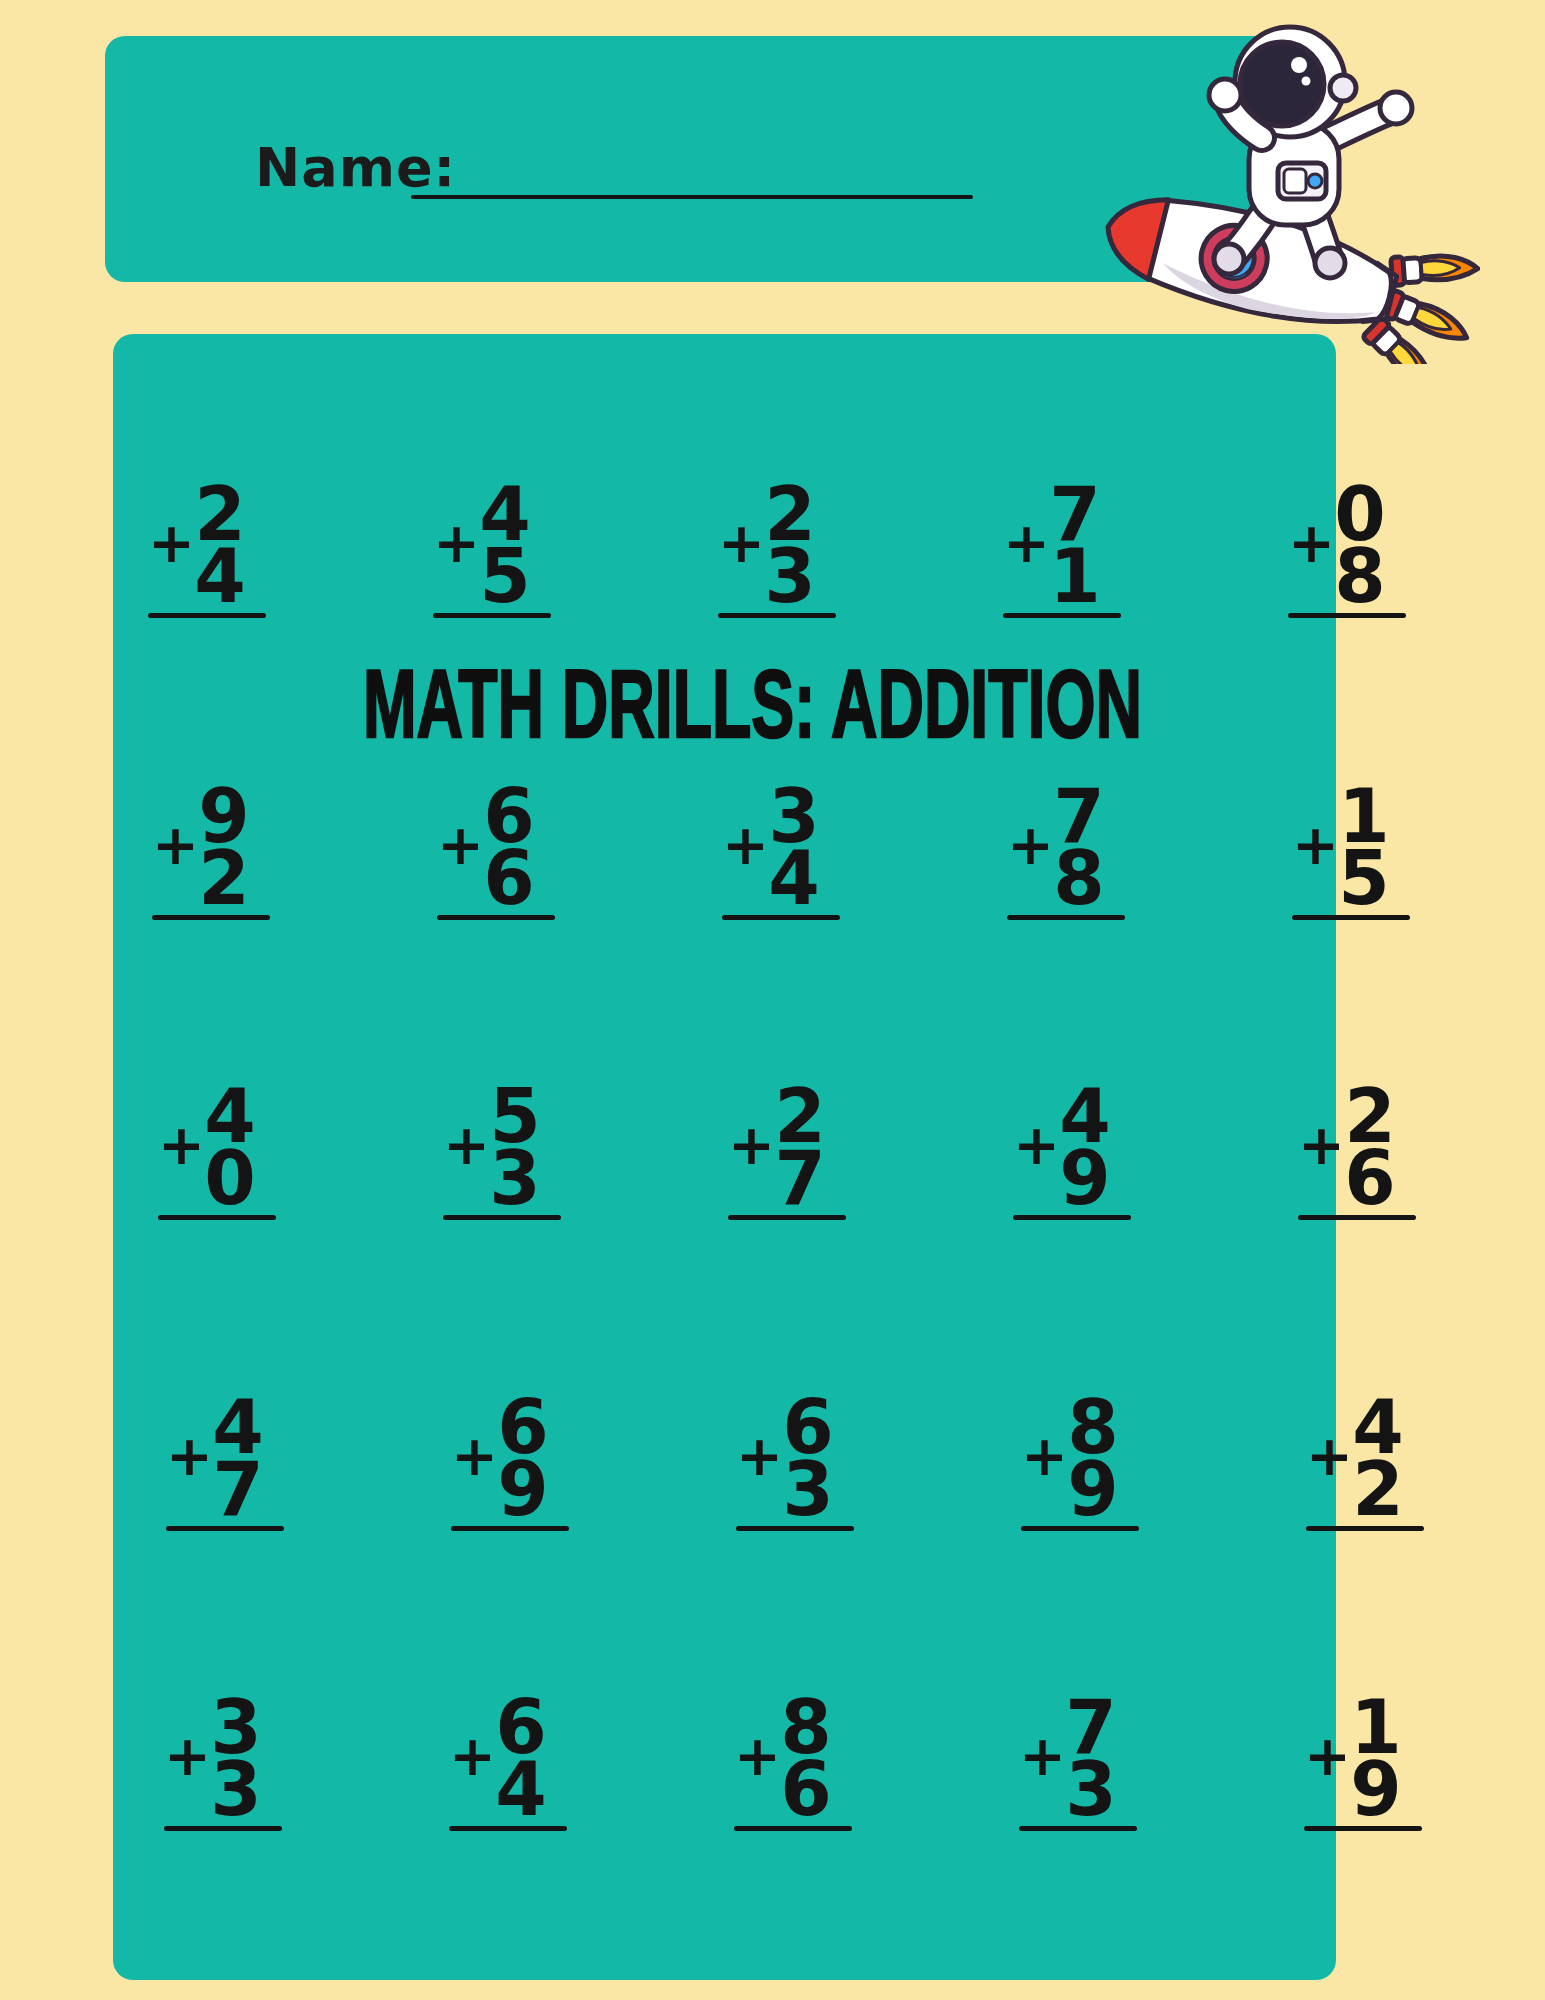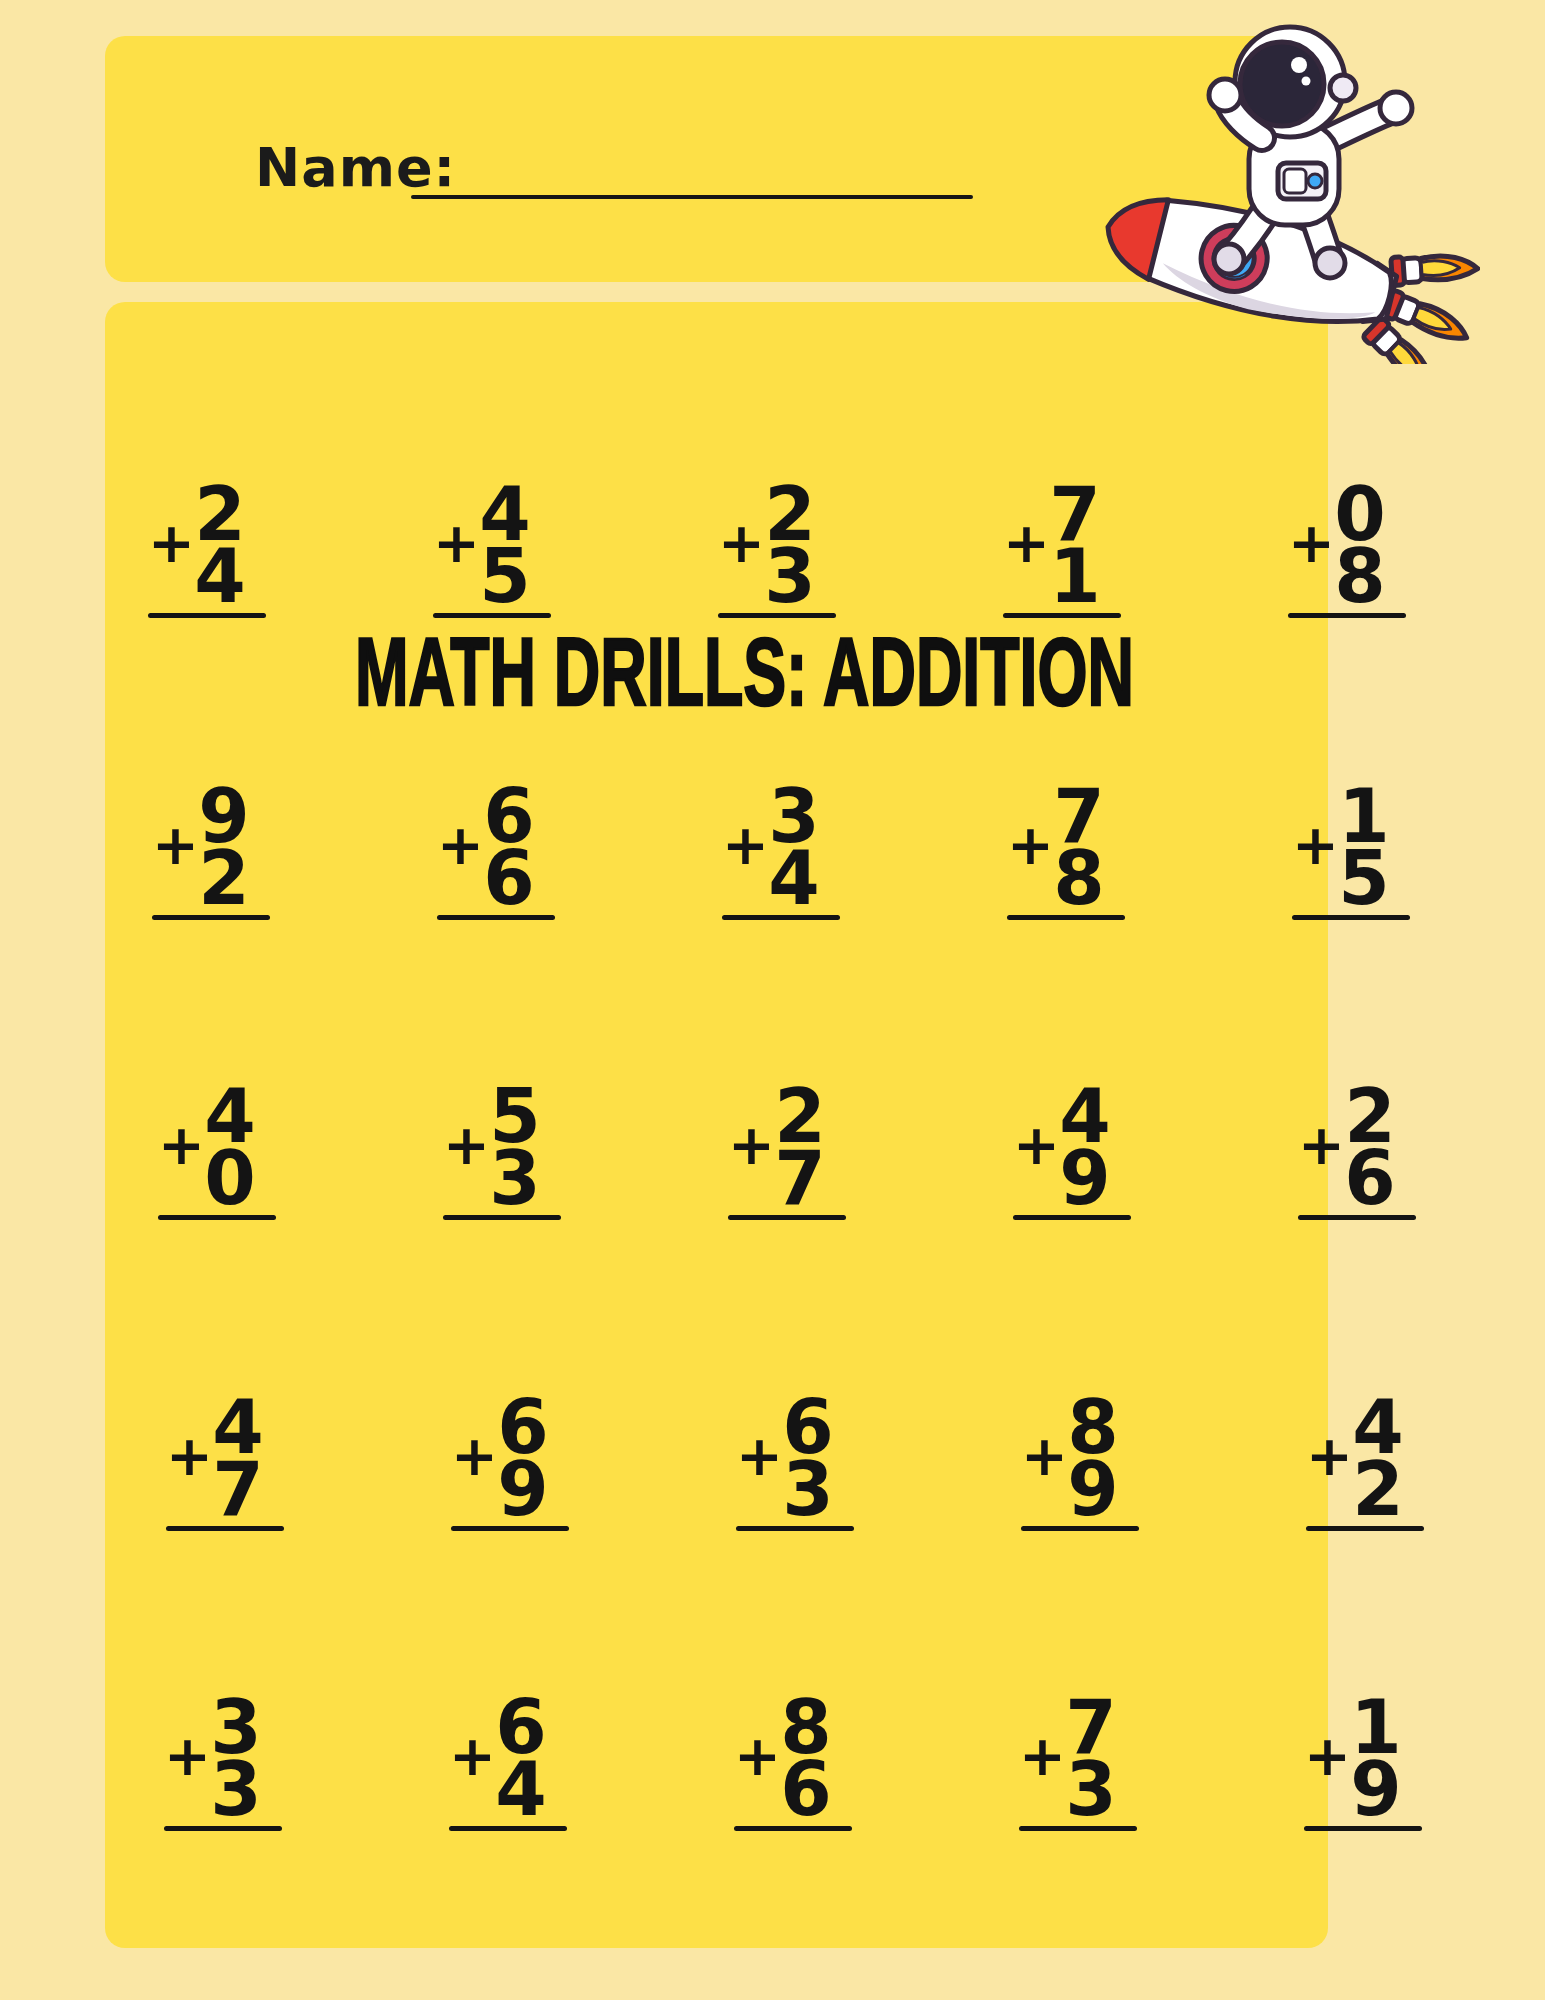--- a/index.html
+++ b/index.html
@@ -5,24 +5,24 @@
   html,body{margin:0;padding:0;}
   .page{
     position:relative;
     width:1545px;height:2000px;
     background:#FAE7A5;
     font-family:"DejaVu Sans",sans-serif;
     overflow:hidden;
   }
   .card{
     position:absolute;left:105px;width:1223px;
-    background:#fde047;border-radius:20px;
+    background:#14b8a6;border-radius:20px;
   }
   .card.top-card{top:36px;height:246px;}
-  .card.main-card{top:302px;height:1646px;}
+  .card.main-card{top:334px;height:1646px;margin-left:8px;}
   .name-label{
     position:absolute;left:150px;top:102px;
     font-size:54px;font-weight:bold;color:#1b1b1b;
     line-height:60px;letter-spacing:1px;
   }
   .name-line{
     position:absolute;left:306px;top:159px;width:562px;height:4px;
     background:#151515;border-radius:2px;
   }
   .title{

